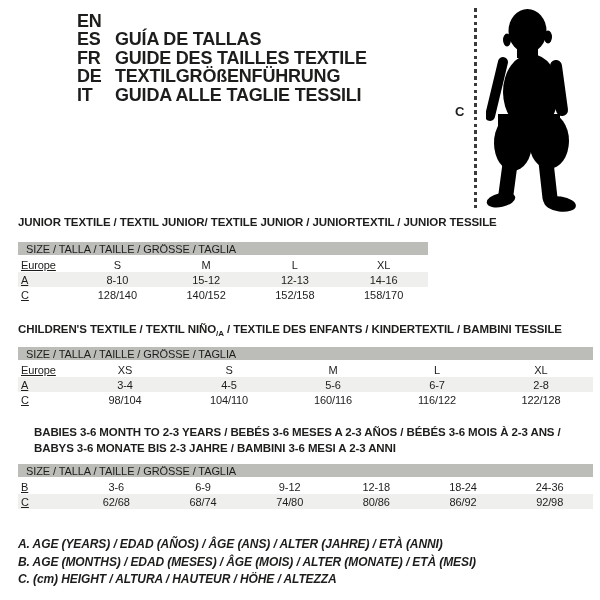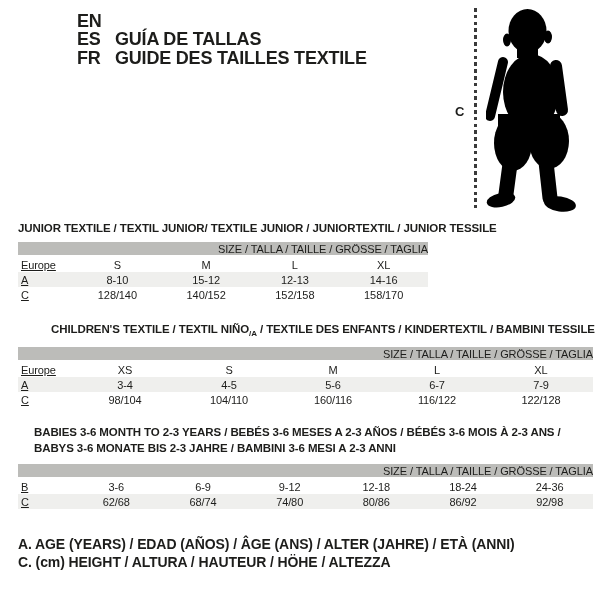--- a/index.html
+++ b/index.html
@@ -24,47 +24,55 @@
 
   
   .sec-title { font-size:11.5px; font-weight:bold; letter-spacing:-0.1px; line-height:16px; white-space:nowrap; }
   .sub-a { font-size:8px; vertical-align:sub; }
 
   
   table.size-table { border-collapse:collapse; table-layout:fixed; font-size:11px; color:#1d1d1b; }
   table.size-table td { padding:0; height:15px; text-align:center; font-weight:normal; letter-spacing:-0.1px; }
   table.size-table td.lbl { text-align:left; padding-left:3px;text-decoration:underline; }
   table.size-table tr.bar td {
-    background:#bcbcb9; text-align:right; padding-left:18px; height:13px;
+    background:#bcbcb9; text-align:left; padding-left:8px; height:13px;
     border-bottom:2px solid #ffffff;
   }
   table.size-table tr.stripe td { background:#efefed; }
   .w-junior { width:410px; }
   .w-wide { width:575px; }
   col.c-lbl { width:55px; }
 
   
-  .footnotes { left:18px; top:536px; font-size:14px; font-weight:bold; letter-spacing:-0.1px; }
+  .footnotes { left:18px; top:536px; font-size:12px; font-weight:bold; letter-spacing:-0.1px;font-style:italic; }
   .footnotes div { line-height:17.5px; white-space:nowrap; }
 </style>
 </head>
 <body>
 
 <div class="abs langs">
   <div class="lang-row">
     <span>EN</span>
   </div>
   <div class="lang-row">
     <span>ES</span>
     <span>GUÍA DE TALLAS</span>
   </div>
   <div class="lang-row">
     <span>FR</span>
     <span>GUIDE DES TAILLES TEXTILE</span>
   </div>
+  <div class="lang-row">
+    <span>DE</span>
+    <span>TEXTILGRÖßENFÜHRUNG</span>
+  </div>
+  <div class="lang-row">
+    <span>IT</span>
+    <span>GUIDA ALLE TAGLIE TESSILI</span>
+  </div>
 </div>
 
 <div class="abs dash-line"></div>
 <div class="abs c-marker">C</div>
 <svg class="abs baby-svg" width="98" height="208" viewBox="0 0 98 208" xmlns="http://www.w3.org/2000/svg">
   <g fill="#000000" stroke="none">
 
     <ellipse cx="21" cy="36" rx="4" ry="6.5"></ellipse>
     <ellipse cx="62" cy="33" rx="4" ry="6.5"></ellipse>
 
@@ -83,21 +91,21 @@
     <ellipse cx="63" cy="137" rx="20" ry="28"></ellipse>
 
     <line x1="24" y1="160" x2="20" y2="190" stroke="#000000" stroke-width="15" stroke-linecap="round"></line>
     <line x1="60" y1="158" x2="64" y2="194" stroke="#000000" stroke-width="15" stroke-linecap="round"></line>
 
     <ellipse cx="15" cy="196" rx="14.5" ry="7" transform="rotate(-12 15 196)"></ellipse>
     <ellipse cx="74" cy="200" rx="16" ry="7.5" transform="rotate(8 74 200)"></ellipse>
   </g>
 </svg>
 
-<div class="abs sec-title" style="left:18px; top:220px;">JUNIOR TEXTILE / TEXTIL JUNIOR/ TEXTILE JUNIOR / JUNIORTEXTIL / JUNIOR TESSILE</div>
+<div class="abs sec-title" style="left:18px; top:214px;">JUNIOR TEXTILE / TEXTIL JUNIOR/ TEXTILE JUNIOR / JUNIORTEXTIL / JUNIOR TESSILE</div>
 <table class="abs size-table w-junior" style="left:18px; top:242px;">
   <colgroup>
       <col class="c-lbl">
       <col>
       <col>
       <col>
       <col>
     </colgroup>
   <tbody>
       <tr class="bar">
@@ -120,21 +128,21 @@
   <tr>
     <td class="lbl">C</td>
     <td>128/140</td>
     <td>140/152</td>
     <td>152/158</td>
     <td>158/170</td>
   </tr>
 </tbody>
   </table>
 
-<div class="abs sec-title" style="left:18px; top:321px;margin-left:33px;">
+<div class="abs sec-title" style="left:18px; top:321px;">
   <span>CHILDREN'S TEXTILE / TEXTIL NIÑO</span><span class="sub-a">/A</span><span> / TEXTILE DES ENFANTS / KINDERTEXTIL / BAMBINI TESSILE</span>
 </div>
 <table class="abs size-table w-wide" style="left:18px; top:347px;">
   <colgroup>
       <col class="c-lbl">
       <col>
       <col>
       <col>
       <col>
       <col>
@@ -150,21 +158,21 @@
     <td>M</td>
     <td>L</td>
     <td>XL</td>
   </tr>
   <tr class="stripe">
     <td class="lbl">A</td>
     <td>3-4</td>
     <td>4-5</td>
     <td>5-6</td>
     <td>6-7</td>
-    <td>7-9</td>
+    <td>2-8</td>
   </tr>
   <tr>
     <td class="lbl">C</td>
     <td>98/104</td>
     <td>104/110</td>
     <td>160/116</td>
     <td>116/122</td>
     <td>122/128</td>
   </tr>
 </tbody>
@@ -204,14 +212,15 @@
     <td>74/80</td>
     <td>80/86</td>
     <td>86/92</td>
     <td>92/98</td>
   </tr>
 </tbody>
   </table>
 
 <div class="abs footnotes">
   <div>A. AGE (YEARS) / EDAD (AÑOS) / ÂGE (ANS) / ALTER (JAHRE) / ETÀ (ANNI)</div>
+  <div>B. AGE (MONTHS) / EDAD (MESES) / ÂGE (MOIS) / ALTER (MONATE) / ETÀ (MESI)</div>
   <div>C. (cm) HEIGHT / ALTURA / HAUTEUR / HÖHE / ALTEZZA</div>
 </div>
 
 </body></html>

